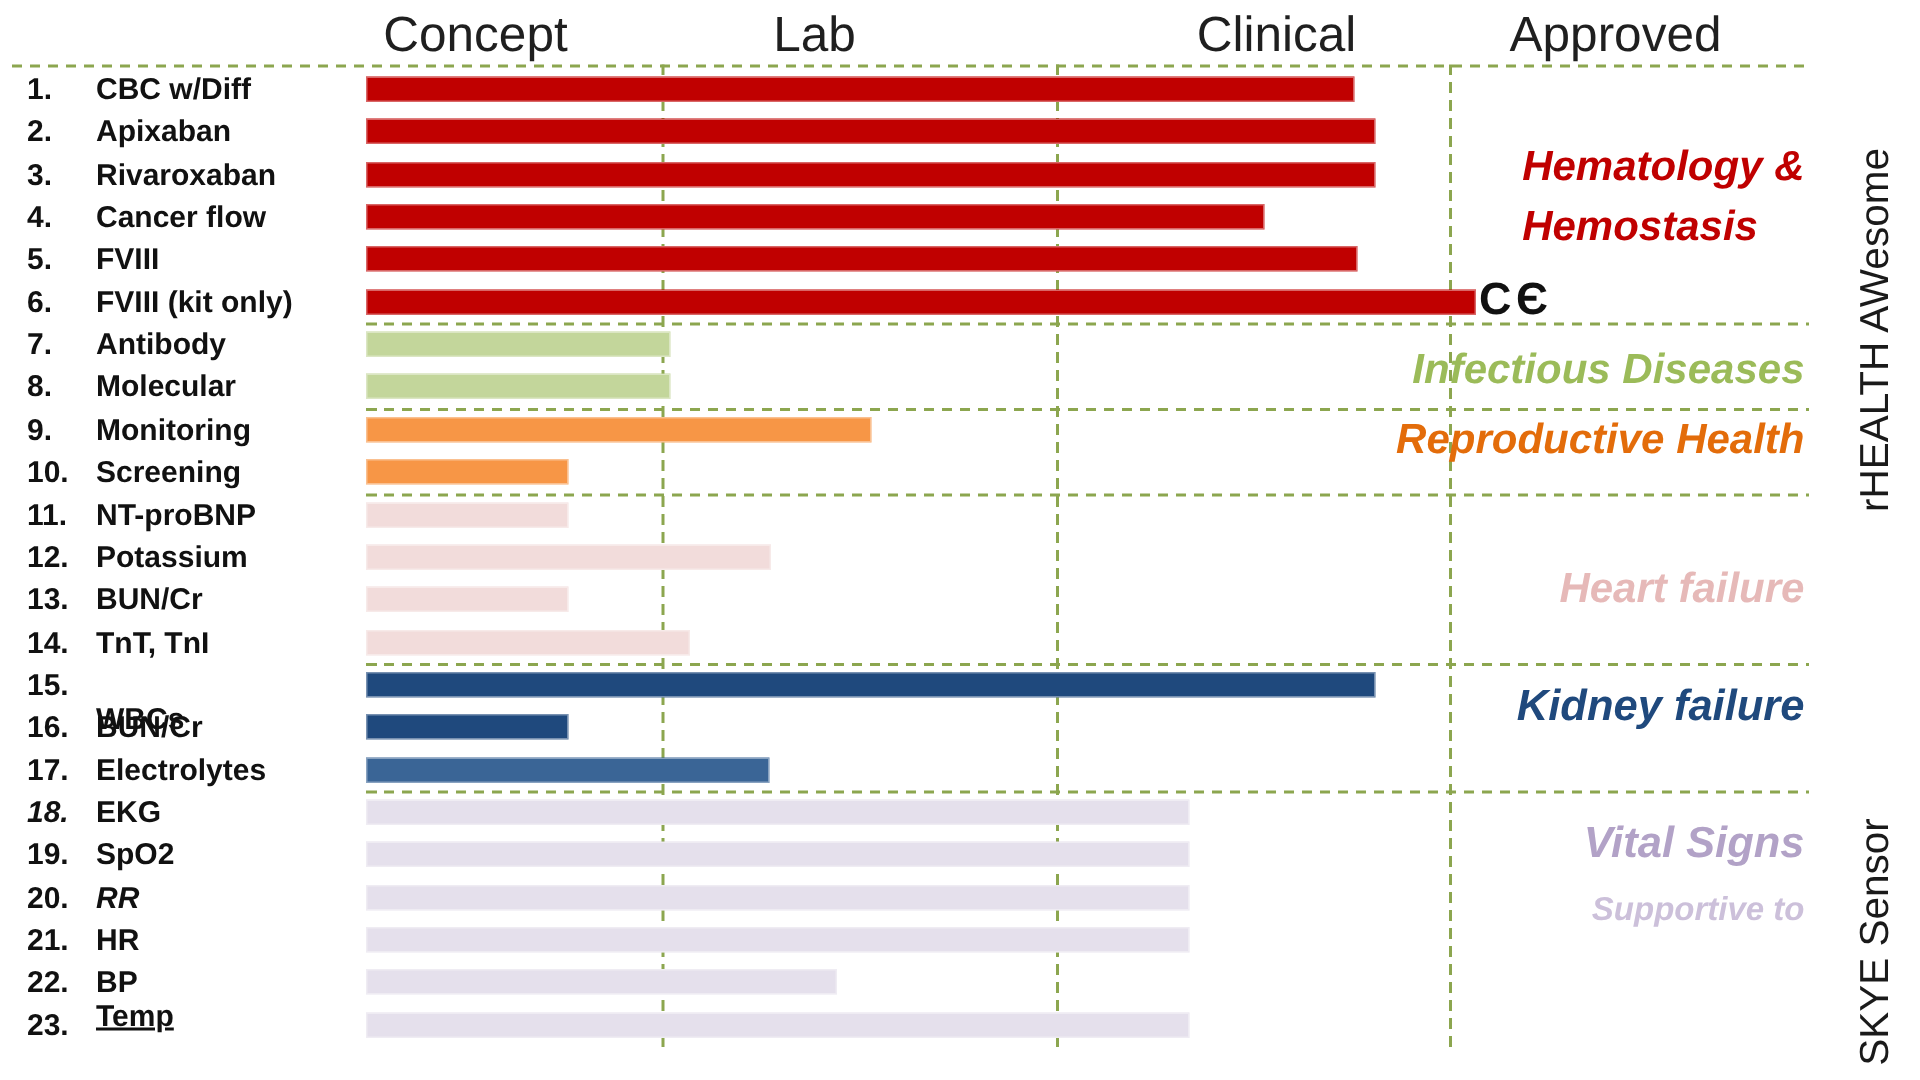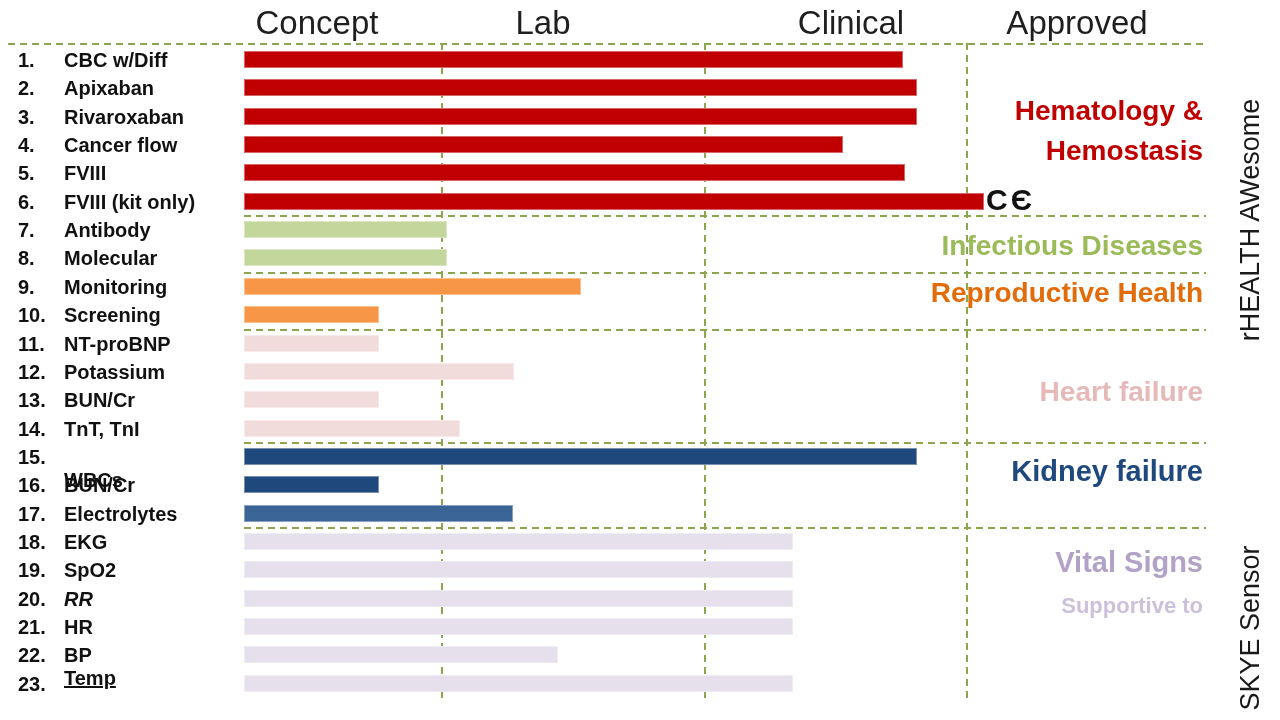--- a/index.html
+++ b/index.html
@@ -24,22 +24,22 @@
   }
   .rownum, .rowlabel {
     position:absolute; font-weight:700; font-size:20px; color:#111;
     line-height:18px; white-space:nowrap; z-index:3;
   }
   .bar {
     position:absolute; height:17px; z-index:2;
     box-shadow: inset 0 0 0 1px rgba(255,255,255,.4);
   }
   .cat {
-    position:absolute; right:77px; text-align:right; font-weight:700;
-    white-space:nowrap; z-index:3;
+    position:absolute; right:77px; text-align:left; font-weight:700;
+    white-space:nowrap; z-index:3;font-style:italic;
   }
   #cat-hematology   { top:91px;  font-size:28px; line-height:40px; }
   #cat-infectious   { top:231px; font-size:28px; line-height:30px; }
   #cat-reproductive { top:278px; font-size:28px; line-height:30px; }
   #cat-heart        { top:377px; font-size:28px; line-height:30px; }
   #cat-kidney       { top:455px; font-size:29px; line-height:32px; }
   #cat-vital        { top:546px; font-size:29px; line-height:32px; }
   #cat-vital-sub    { top:591px; font-size:22px; line-height:30px; }
   .rot {
     position:absolute; transform:translate(-50%,-50%) rotate(-90deg);
@@ -116,21 +116,21 @@
       <div class="bar" style="left: 244px; top: 420px; width: 216px; background: rgb(242, 220, 219);"></div>
       <div class="rownum" style="left: 18px; top: 448px;">15.</div>
       <div class="rowlabel" style="left: 64px; top: 448px; margin-top: 23px;">WBCs</div>
       <div class="bar" style="left: 244px; top: 448px; width: 673px; background: rgb(31, 73, 125);"></div>
       <div class="rownum" style="left: 18px; top: 476px;">16.</div>
       <div class="rowlabel" style="left: 64px; top: 476px;">BUN/Cr</div>
       <div class="bar" style="left: 244px; top: 476px; width: 135px; background: rgb(31, 73, 125);"></div>
       <div class="rownum" style="left: 18px; top: 505px;">17.</div>
       <div class="rowlabel" style="left: 64px; top: 505px;">Electrolytes</div>
       <div class="bar" style="left: 244px; top: 505px; width: 269px; background: rgb(58, 101, 150);"></div>
-      <div class="rownum" style="left: 18px; top: 533px;">18.</div>
+      <div class="rownum" style="left: 18px; top: 533px; font-style: italic;">18.</div>
       <div class="rowlabel" style="left: 64px; top: 533px;">EKG</div>
       <div class="bar" style="left: 244px; top: 533px; width: 549px; background: rgb(229, 224, 236);"></div>
       <div class="rownum" style="left: 18px; top: 561px;">19.</div>
       <div class="rowlabel" style="left: 64px; top: 561px;">SpO2</div>
       <div class="bar" style="left: 244px; top: 561px; width: 549px; background: rgb(229, 224, 236);"></div>
       <div class="rownum" style="left: 18px; top: 590px;">20.</div>
       <div class="rowlabel" style="left: 64px; top: 590px; font-style: italic;">RR</div>
       <div class="bar" style="left: 244px; top: 590px; width: 549px; background: rgb(229, 224, 236);"></div>
       <div class="rownum" style="left: 18px; top: 618px;">21.</div>
       <div class="rowlabel" style="left: 64px; top: 618px;">HR</div>

